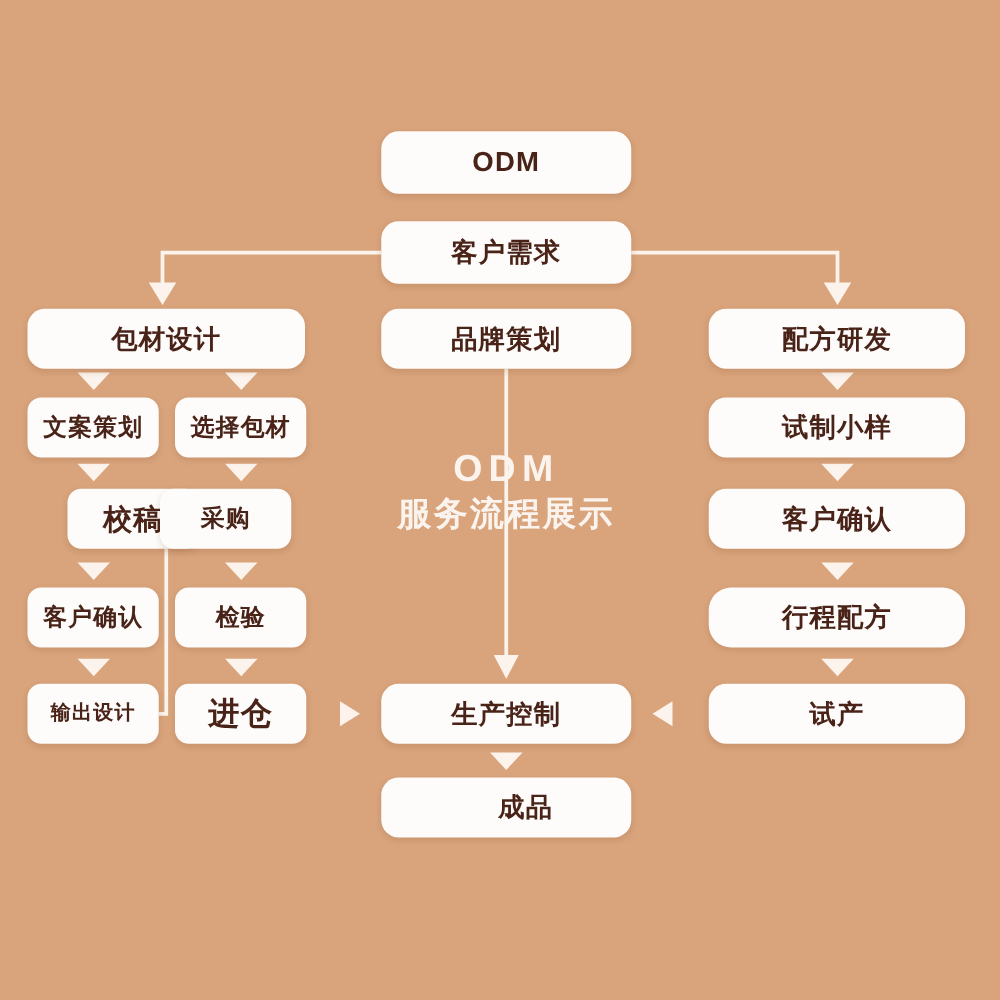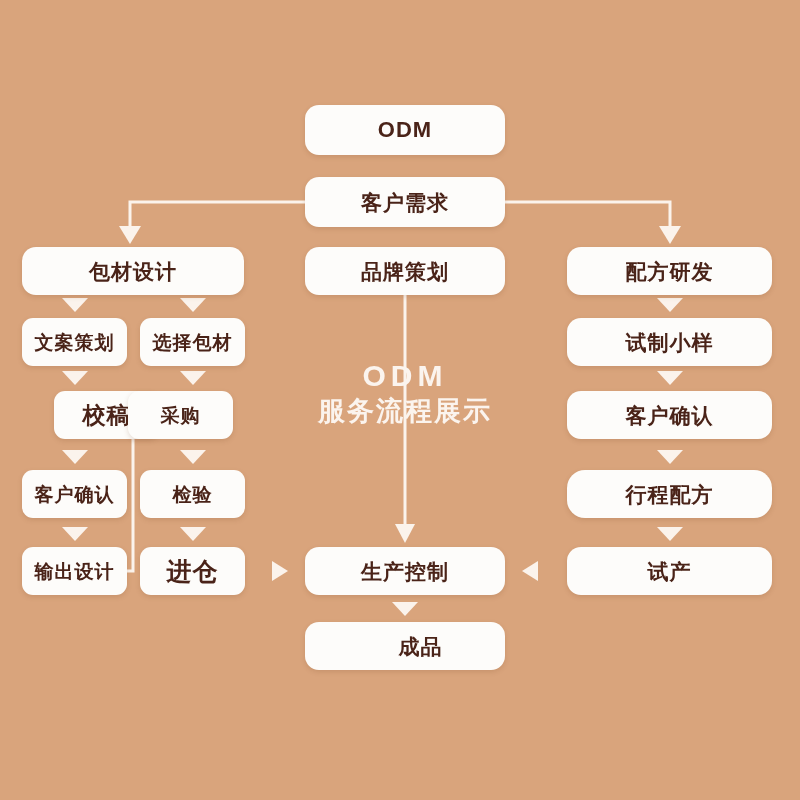--- a/index.html
+++ b/index.html
@@ -151,21 +151,21 @@
     <span class="node-label">采购</span>
   </div>
 
   <div class="node small" style="left:22px; top:470px; width:105px; height:48px; font-size:19px;">
     <span class="node-label">客户确认</span>
   </div>
   <div class="node small" style="left:140px; top:470px; width:105px; height:48px; font-size:19px;">
     <span class="node-label">检验</span>
   </div>
 
-  <div class="node small" style="left:22px; top:547px; width:105px; height:48px; font-size:19px;">
+  <div class="node small" style="left:22px; top:547px; width:105px; height:48px; font-size:16px;">
     <span class="node-label">输出设计</span>
   </div>
   <div class="node small" style="left:140px; top:547px; width:105px; height:48px; font-size:25px;">
     <span class="node-label">进仓</span>
   </div>
 
   <div class="node" style="left:305px; top:247px; width:200px; height:48px; font-size:21px;">
     <span class="node-label">品牌策划</span>
   </div>
 

